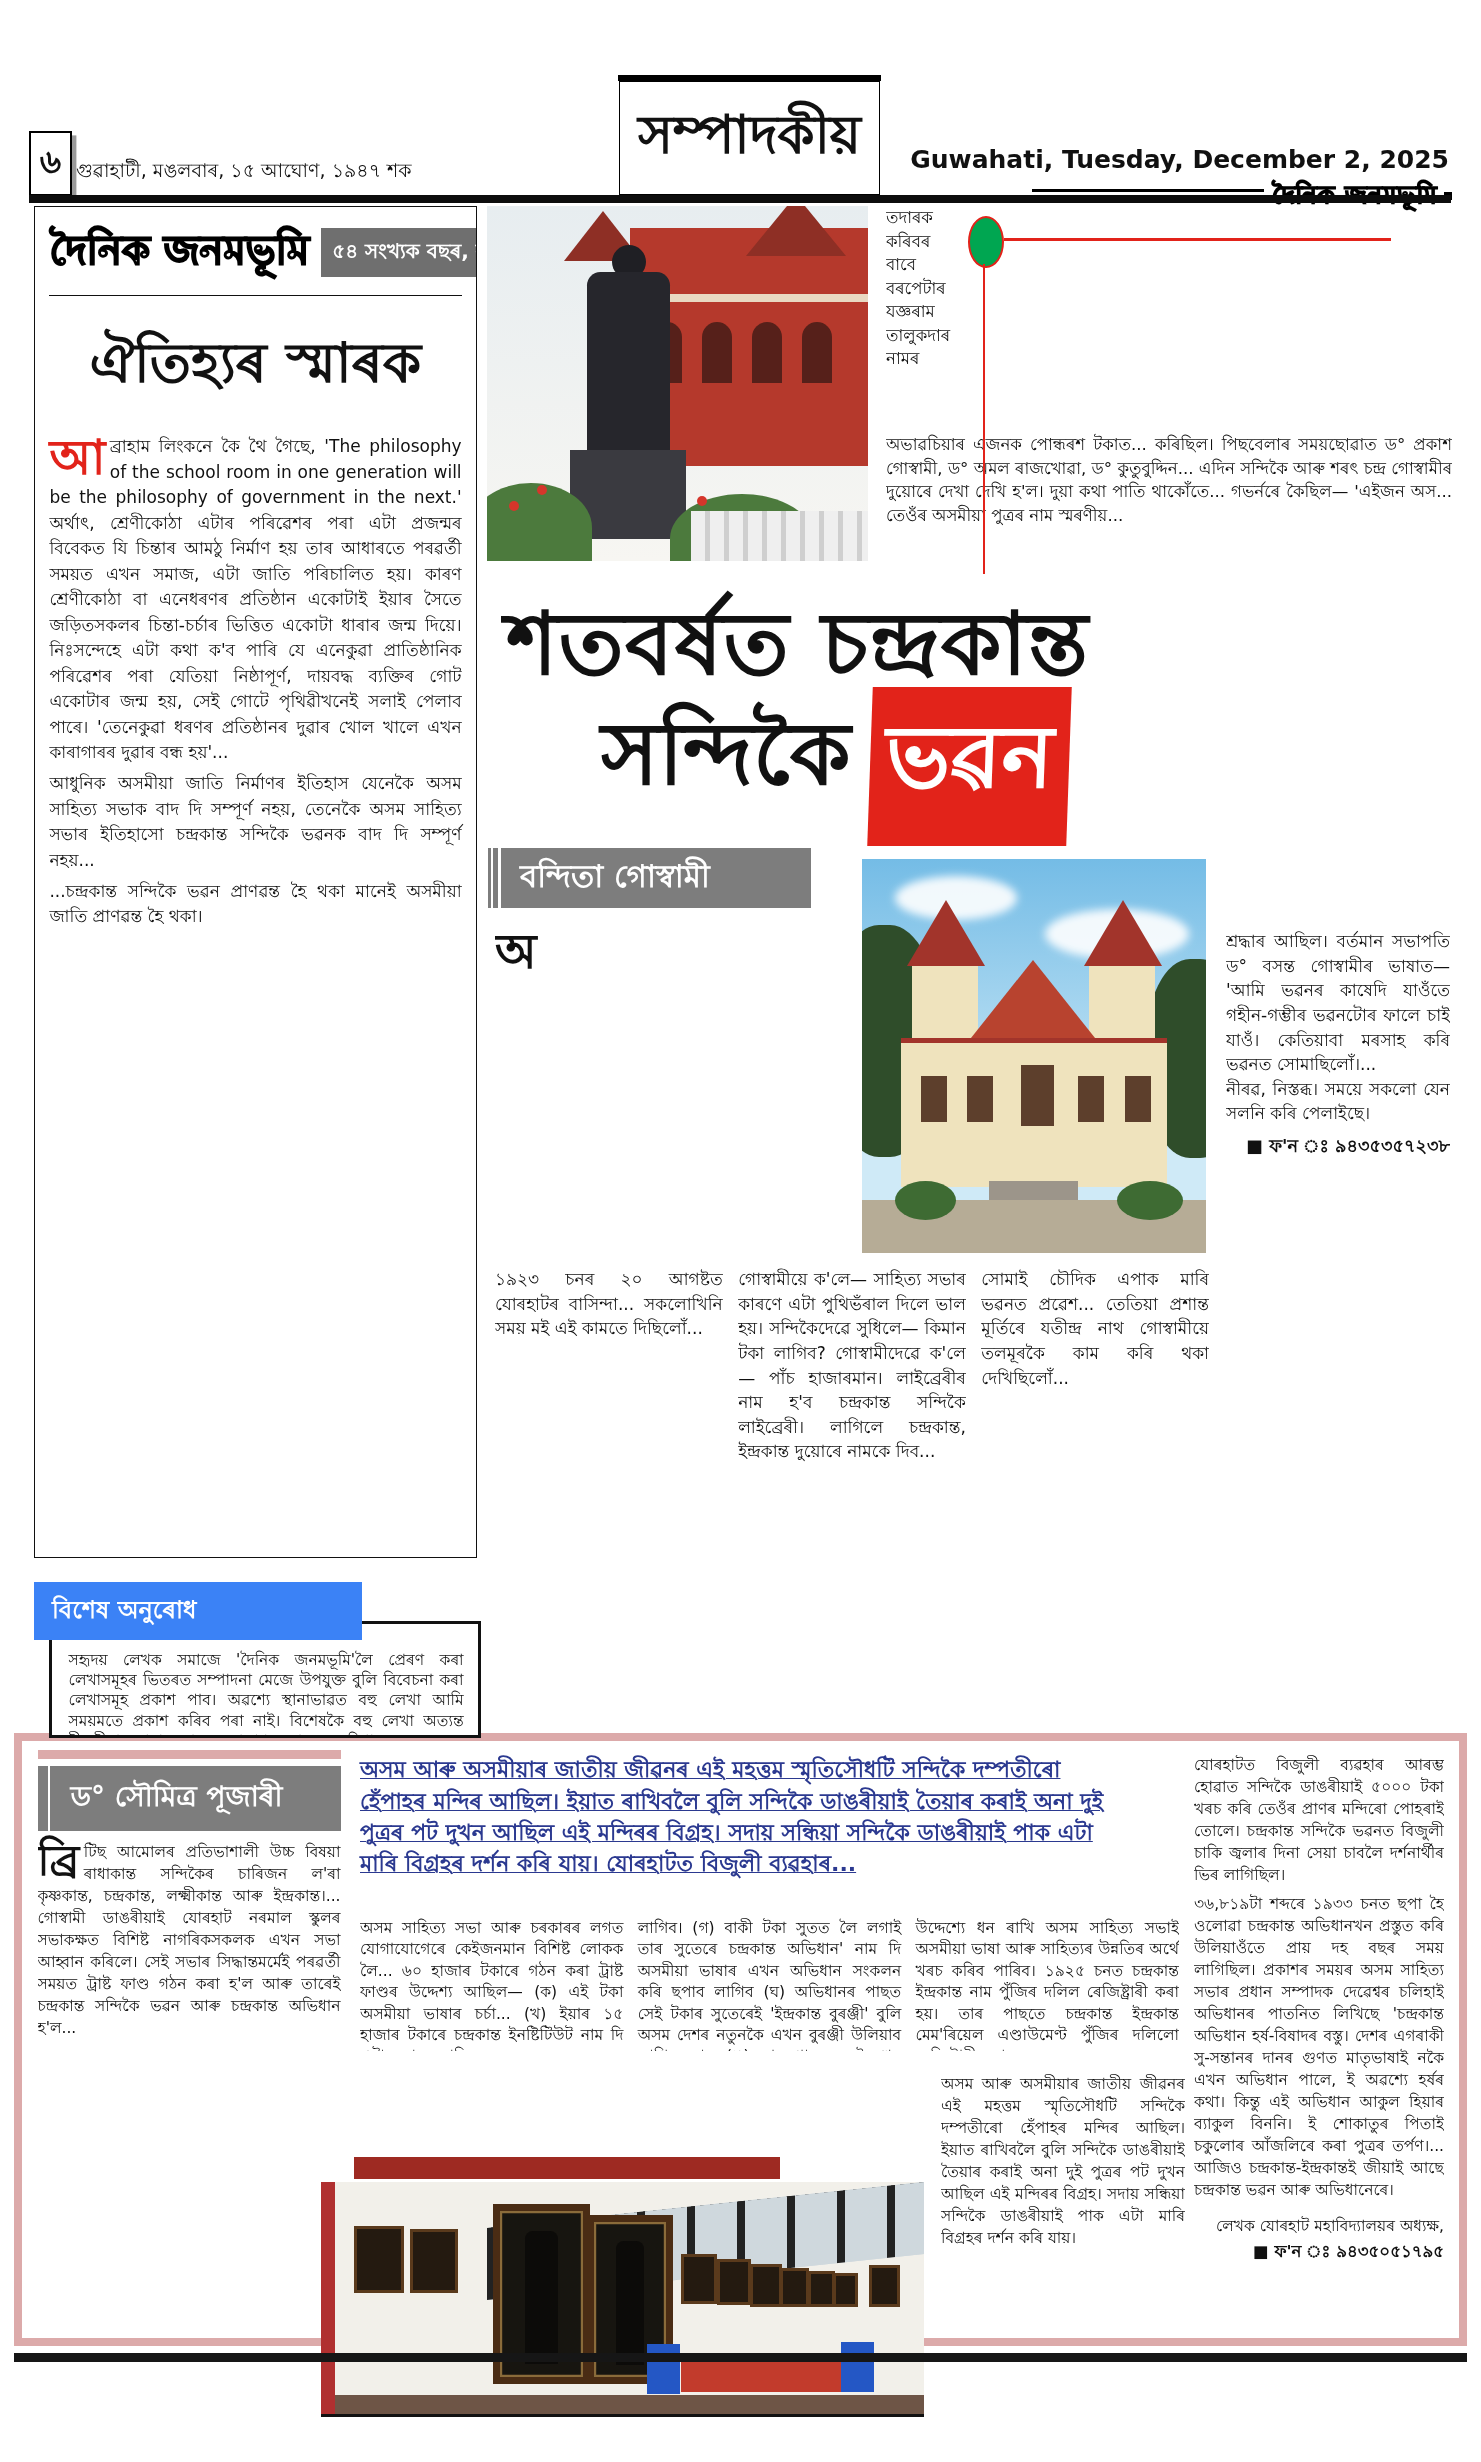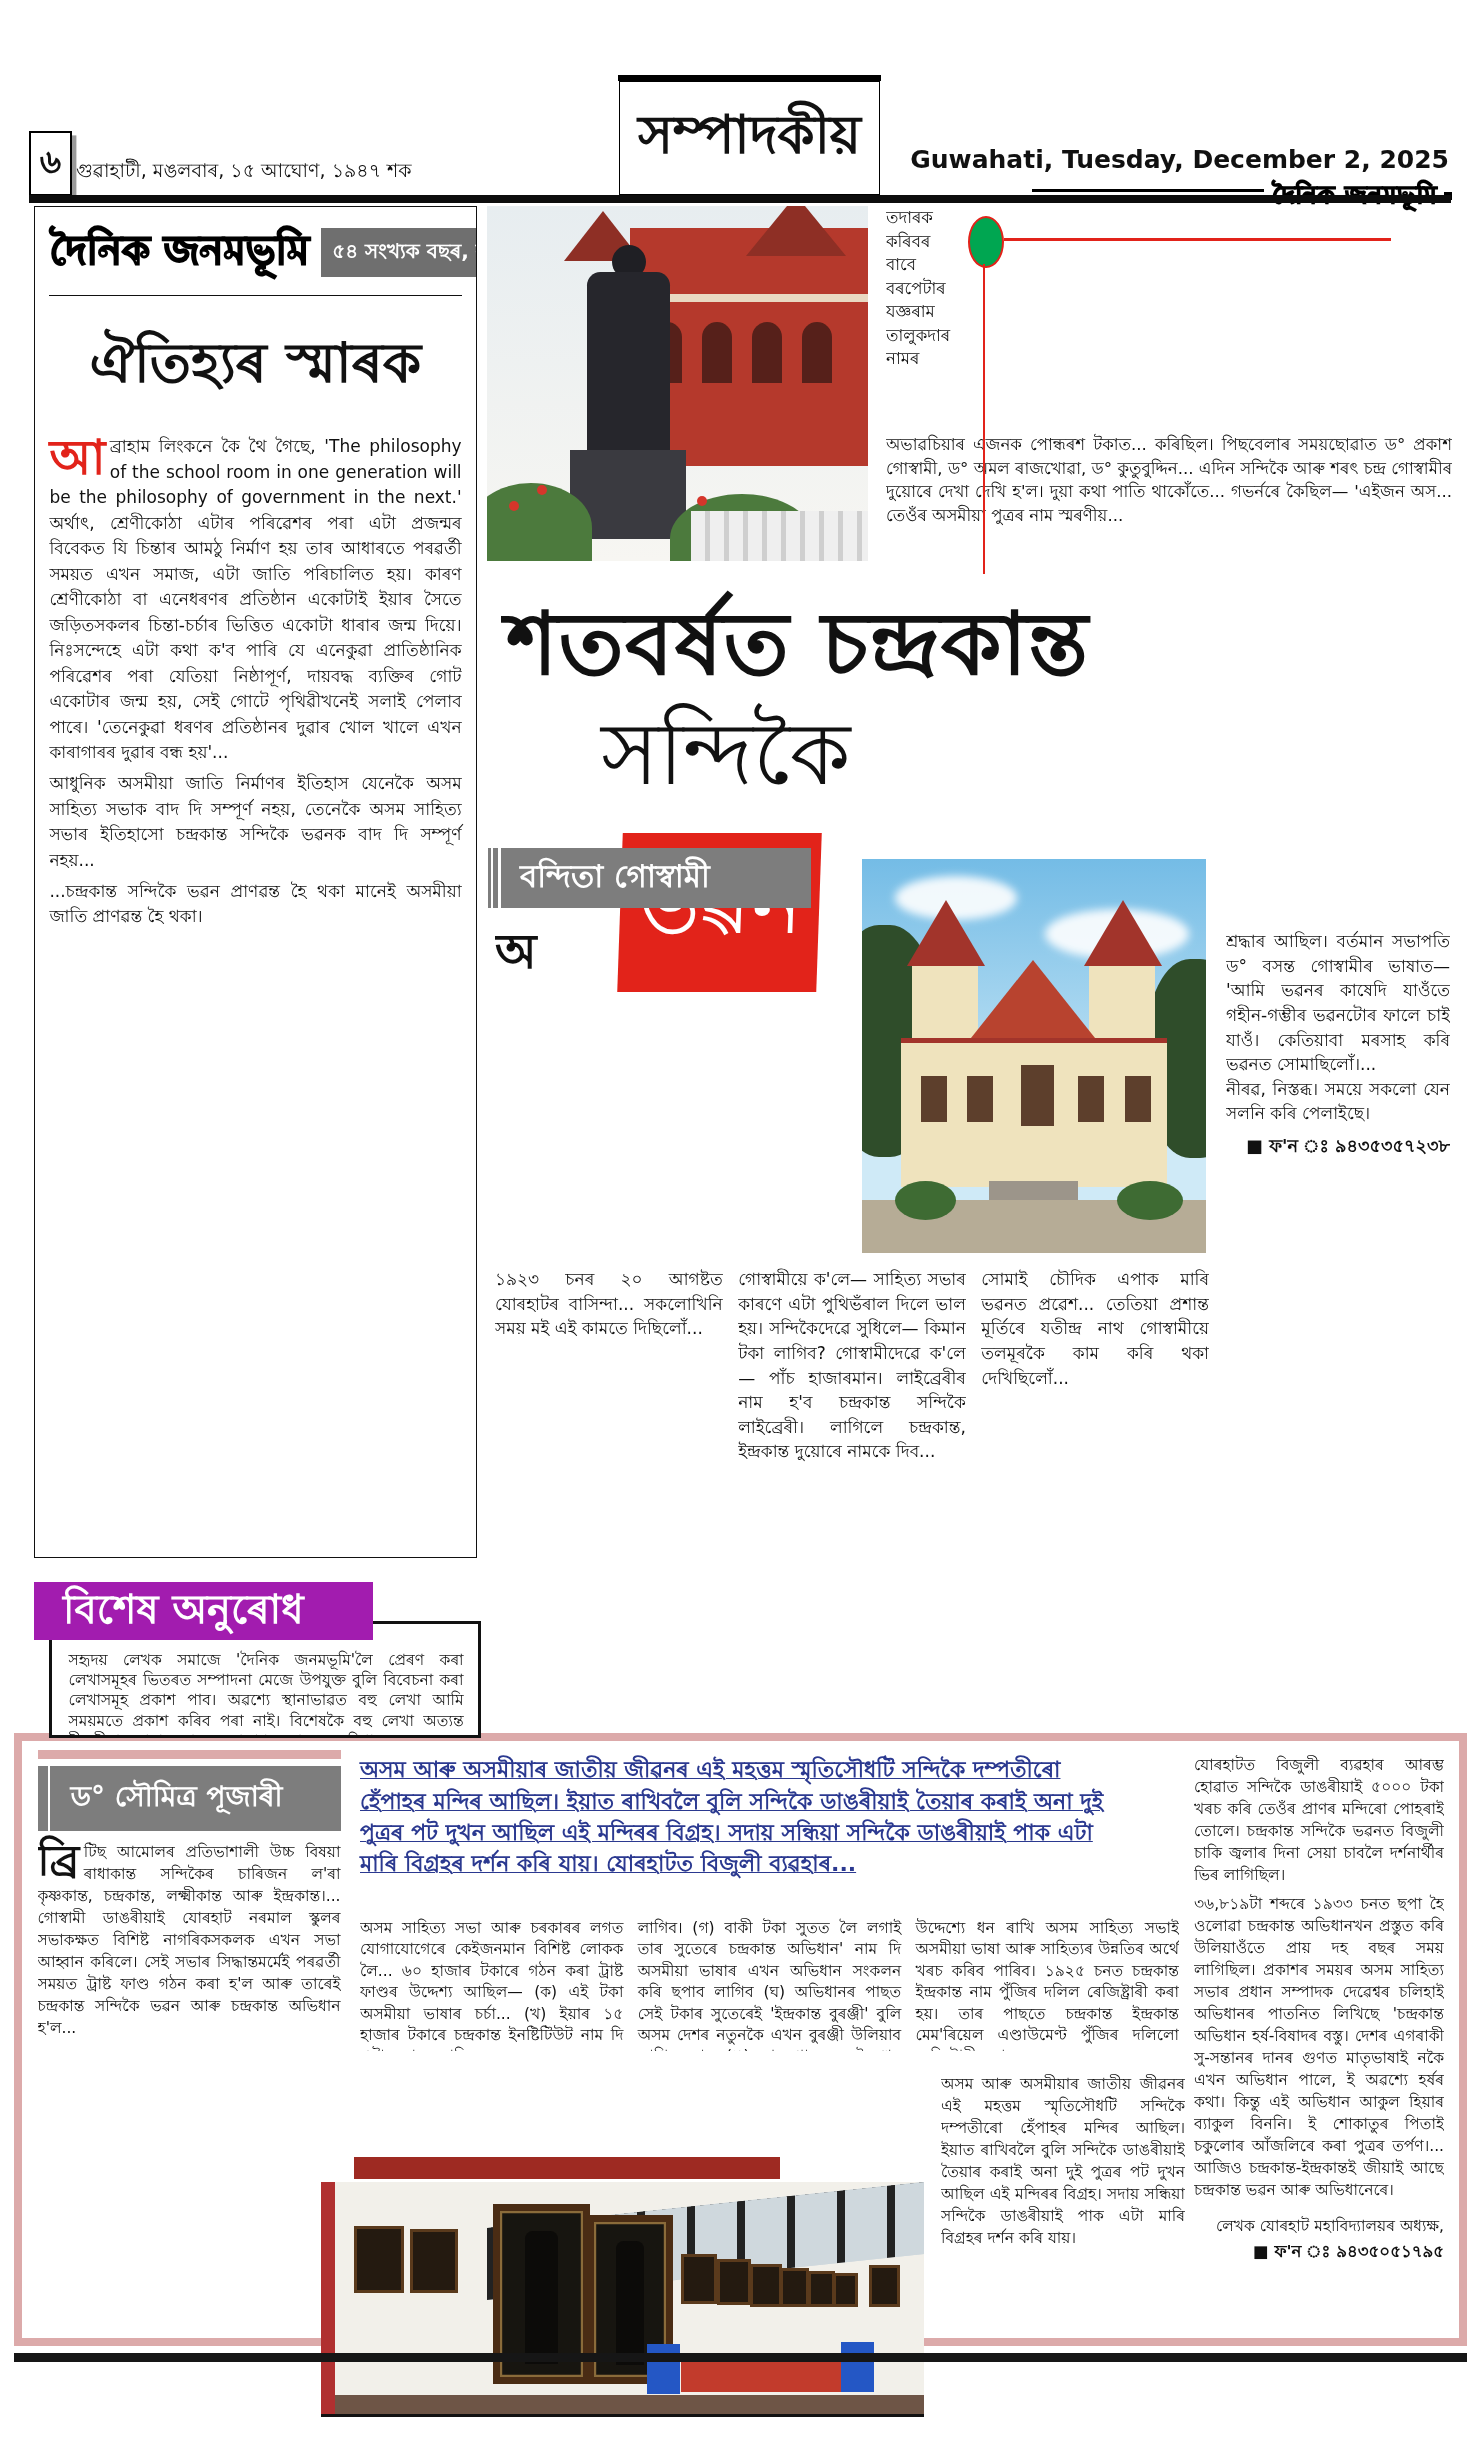--- a/index.html
+++ b/index.html
@@ -31,22 +31,22 @@
   .mast-row{display:flex;align-items:center;border-bottom:1.7px solid #111;padding-bottom:8.9px;}
   .masthead{font-size:40px;font-weight:bold;color:#fff;-webkit-text-stroke:1.7px #000;text-shadow:0 0 1.1px #000;white-space:nowrap;}
   .issue-box{background:#6f6f6f;color:#fff;font-size:20px;font-weight:bold;padding:7.7px 11px;margin-left:12px;white-space:nowrap;}
   .edit-title{font-size:55px;font-weight:bold;text-align:center;margin:25.5px 0 22px 0;}
   .edit-body{font-size:17px;line-height:1.5;}
   .edit-body p{margin:0 0 5.5px 0;}
   .dropcap-red{float:left;font-size:48px;line-height:.8;font-weight:bold;color:#e2231a;padding:3.3px 4.4px 0 0;}
   .dropcap-blk{float:left;font-size:48px;line-height:.8;font-weight:bold;color:#111;padding:3.3px 4.4px 0 0;}
 
   
-  .req-title{left:34px;top:1582px;width:310px;height:58px;background:#a21caf;color:#fff;
-      font-size:40px;font-weight:bold;display:flex;align-items:center;padding-left:29px;z-index:3;}
+  .req-title{left:34px;top:1582px;width:310px;height:58px;background:#3b82f6;color:#fff;
+      font-size:24px;font-weight:bold;display:flex;align-items:center;padding-left:18px;z-index:3;}
   .req-box{left:49px;top:1621px;width:432px;height:117px;border:3.3px solid #111;background:#fff;
       padding:25.5px 14.4px 7.7px 16.6px;box-sizing:border-box;z-index:2;}
   .req-body{font-size:15.5px;line-height:1.32;}
 
   
   .statue-photo{left:487px;top:206px;width:381px;height:355px;background:linear-gradient(#e7edf0,#f7f6f2);overflow:hidden;}
   .sp-building{position:absolute;right:0;top:22px;width:238px;height:238px;background:#b5392c;}
   .sp-roof{position:absolute;right:22px;top:-33px;width:0;height:0;border-left:50px solid transparent;border-right:50px solid transparent;border-bottom:61px solid #8e2f25;}
   .sp-roof2{position:absolute;left:-66px;top:-16.6px;width:0;height:0;border-left:39px solid transparent;border-right:39px solid transparent;border-bottom:50px solid #8e2f25;}
   .sp-trim{position:absolute;left:0;right:0;top:66px;height:7.7px;background:#e9d9c2;}
@@ -60,21 +60,21 @@
 
   .wrap-region{left:886px;top:206px;width:566px;height:449px;font-size:16.6px;line-height:1.42;}
   .quote-box{float:right;width:487px;height:217px;position:relative;padding:20px 11px 0 31px;box-sizing:border-box;margin:0 0 10px 11px;}
   .q-dot{position:absolute;left:3.3px;top:10px;width:32px;height:48px;background:#00a651;border:2.2px solid #e2231a;border-radius:50%;}
   .q-hline{position:absolute;left:39px;top:32px;width:387px;height:2.8px;background:#e2231a;}
   .q-vline{position:absolute;left:17.7px;top:58px;width:2.8px;height:310px;background:#e2231a;}
   .quote-text{color:#2b3990;font-size:24px;line-height:1.35;font-weight:bold;text-align:center;text-decoration:underline;text-decoration-thickness:1.1px;}
 
   
   .headline1{left:495px;top:577px;width:952px;font-size:87px;font-weight:900;letter-spacing:1.1px;margin-left:11px;}
-  .headline2{left:601px;top:687px;width:847px;font-size:87px;font-weight:400;display:flex;align-items:flex-start;flex-direction:column;}
+  .headline2{left:601px;top:687px;width:847px;font-size:87px;font-weight:700;display:flex;align-items:flex-start;}
   .hl-red{background:#e2231a;color:#fff;padding:3.3px 15.5px 10px 15.5px;margin-left:19px;transform:skew(-2deg);}
 
   
   .byline-box{left:501px;top:848px;width:310px;height:60px;background:#7d7d7d;color:#fff;
       display:flex;align-items:center;font-size:31px;font-weight:bold;padding-left:19px;box-sizing:border-box;}
   .byline-bars{position:absolute;left:-13.3px;top:0;bottom:0;width:10px;
       background:linear-gradient(90deg,#7d7d7d 0 3.3px,#fff 3.3px 5.5px,#7d7d7d 5.5px 10px);}
   .colA1{left:495px;top:929px;width:350px;height:329px;font-size:17px;line-height:1.45;}
   .bhavan-photo{left:862px;top:859px;width:344px;height:394px;overflow:hidden;background:linear-gradient(#74bce6,#cfeaf7 70%);}
   .bp-cloud{position:absolute;background:#fff;border-radius:50%;filter:blur(4.4px);opacity:.9;}

